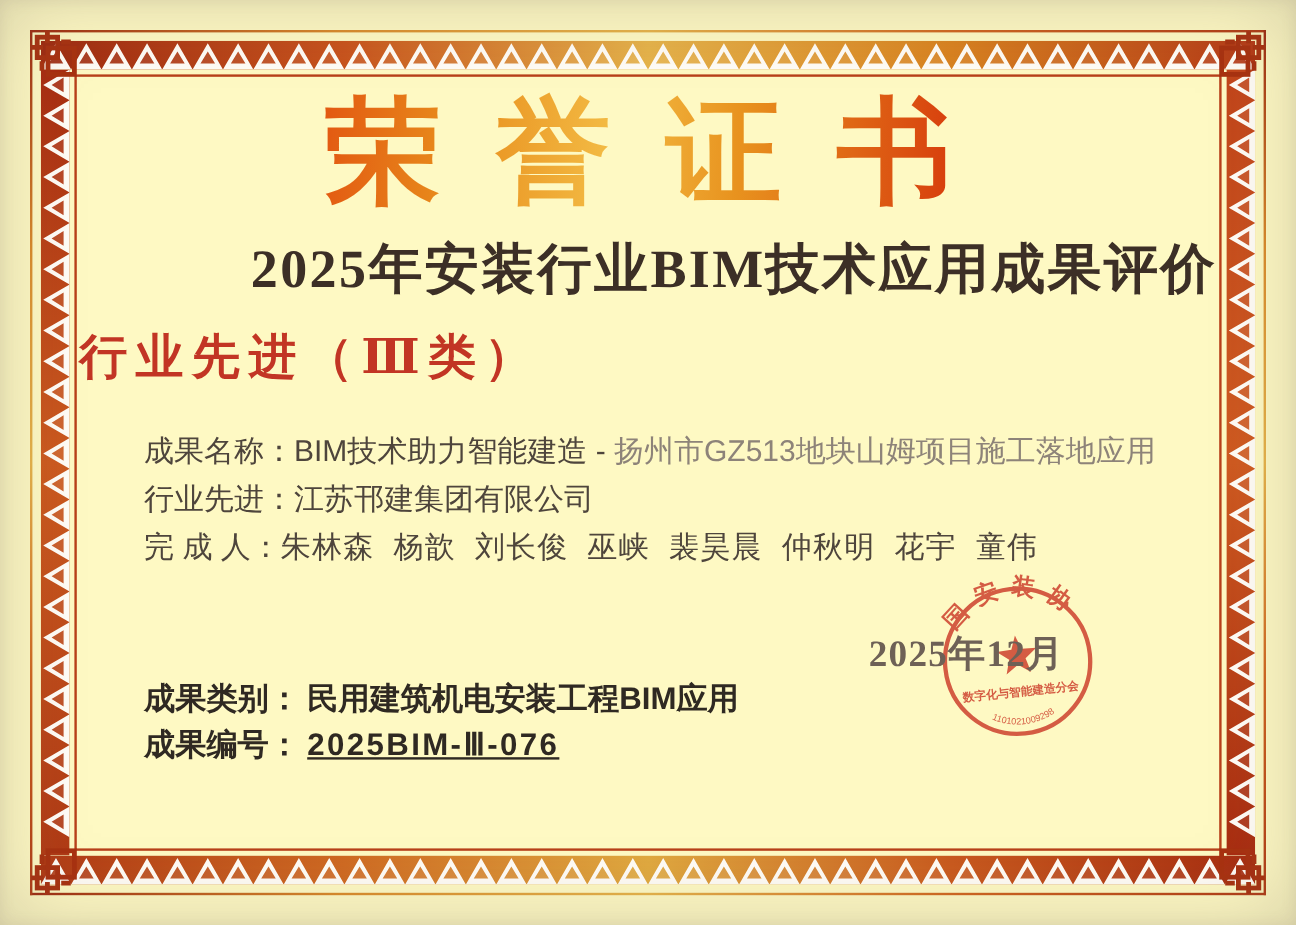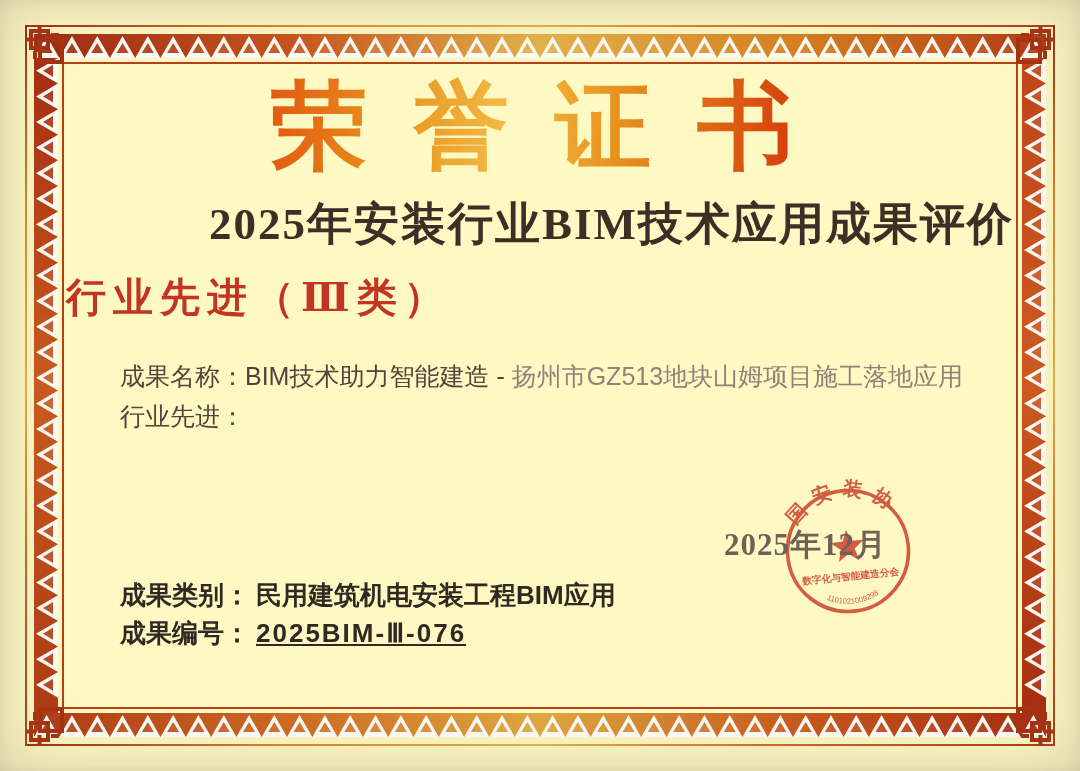--- a/index.html
+++ b/index.html
@@ -54,21 +54,21 @@
          font-size:40px;letter-spacing:7px;color:var(--award-text);}
 
   .body-block{position:absolute;left:54px;top:295px;font-size:25px;color:var(--body-text);}
   .row{display:flex;align-items:baseline;margin-bottom:9px;line-height:31px;}
   .flabel{flex:0 0 114px;white-space:pre;text-align:right;}
   .fvalue{white-space:pre;}
   .fvalue .faded{color:var(--body-text-faded);}
   .unit-line2{margin-left:114px;line-height:31px;margin-bottom:9px;margin-top:-2px;}
   .people-row .fvalue{letter-spacing:1px;}
 
-  .meta-block{position:absolute;left:54px;top:510px;font-size:26px;font-weight:700;color:var(--strong-text);}
+  .meta-block{position:absolute;left:54px;top:497px;font-size:26px;font-weight:700;color:var(--strong-text);}
   .meta-row{display:flex;align-items:baseline;line-height:38px;}
   .mlabel{flex:0 0 136px;white-space:pre;}
   .number-value{letter-spacing:2px;font-family:"Liberation Sans",sans-serif;text-decoration:underline;}
 
   
   .seal{position:absolute;left:766px;top:469px;width:164px;height:164px;z-index:6;
         opacity:.82;transform:rotate(-6deg);}
   .seal svg{width:100%;height:100%;display:block;}
   .date{position:absolute;left:724px;top:524px;width:170px;z-index:7;
         font-family:"Liberation Serif","DejaVu Serif",serif;font-weight:700;
@@ -190,20 +190,25 @@
     <div class="subtitle">2025年安装行业BIM技术应用成果评价</div>
     <div class="award">行业先进（Ⅲ类）</div>
 
     <div class="body-block">
       <div class="row">
         <span class="flabel">成果名称：</span>
         <span class="fvalue"><span>BIM技术助力智能建造 - </span><span class="faded">扬州市GZ513地块山姆项目施工落地应用</span></span>
       </div>
       <div class="row">
         <span class="flabel">行业先进：</span>
+        <span class="fvalue">江苏邗建集团有限公司</span>
+      </div>
+      <div class="row people-row">
+        <span class="flabel">完 成 人：</span>
+        <span class="fvalue">朱林森  杨歆  刘长俊  巫峡  裴昊晨  仲秋明  花宇  童伟</span>
       </div>
     </div>
 
     <div class="meta-block">
       <div class="meta-row">
         <span class="mlabel">成果类别：</span>
         <span>民用建筑机电安装工程BIM应用</span>
       </div>
       <div class="meta-row">
         <span class="mlabel">成果编号：</span>

